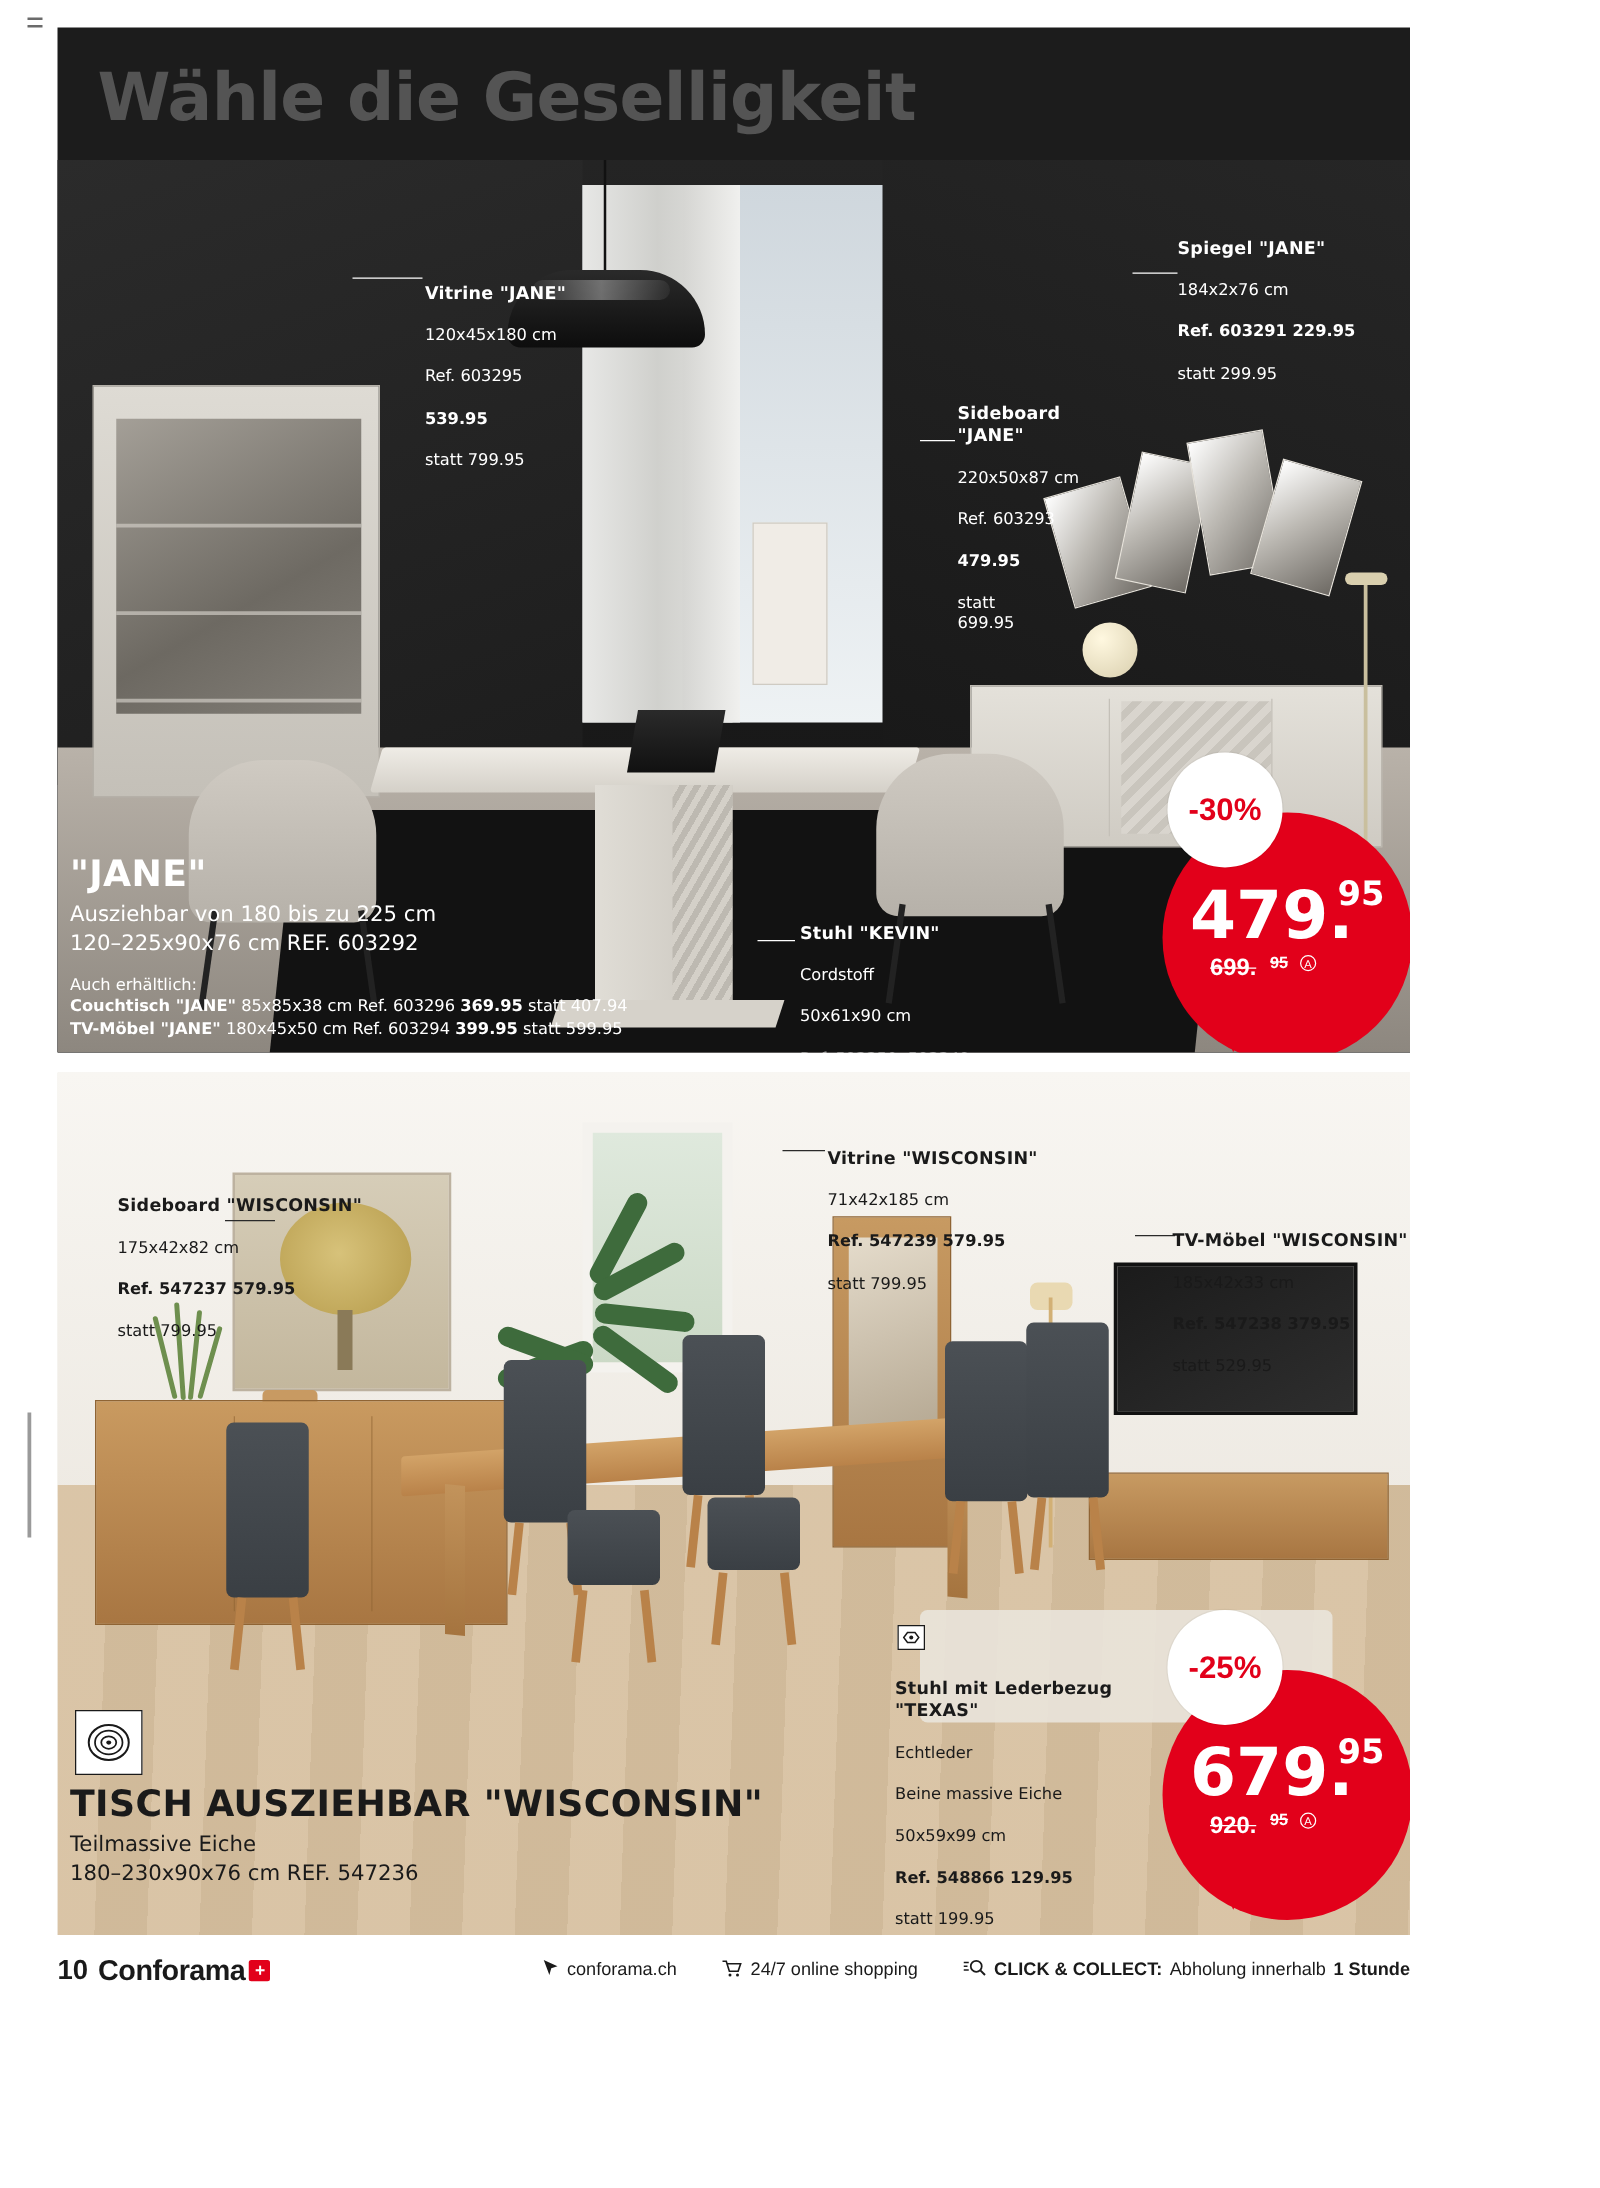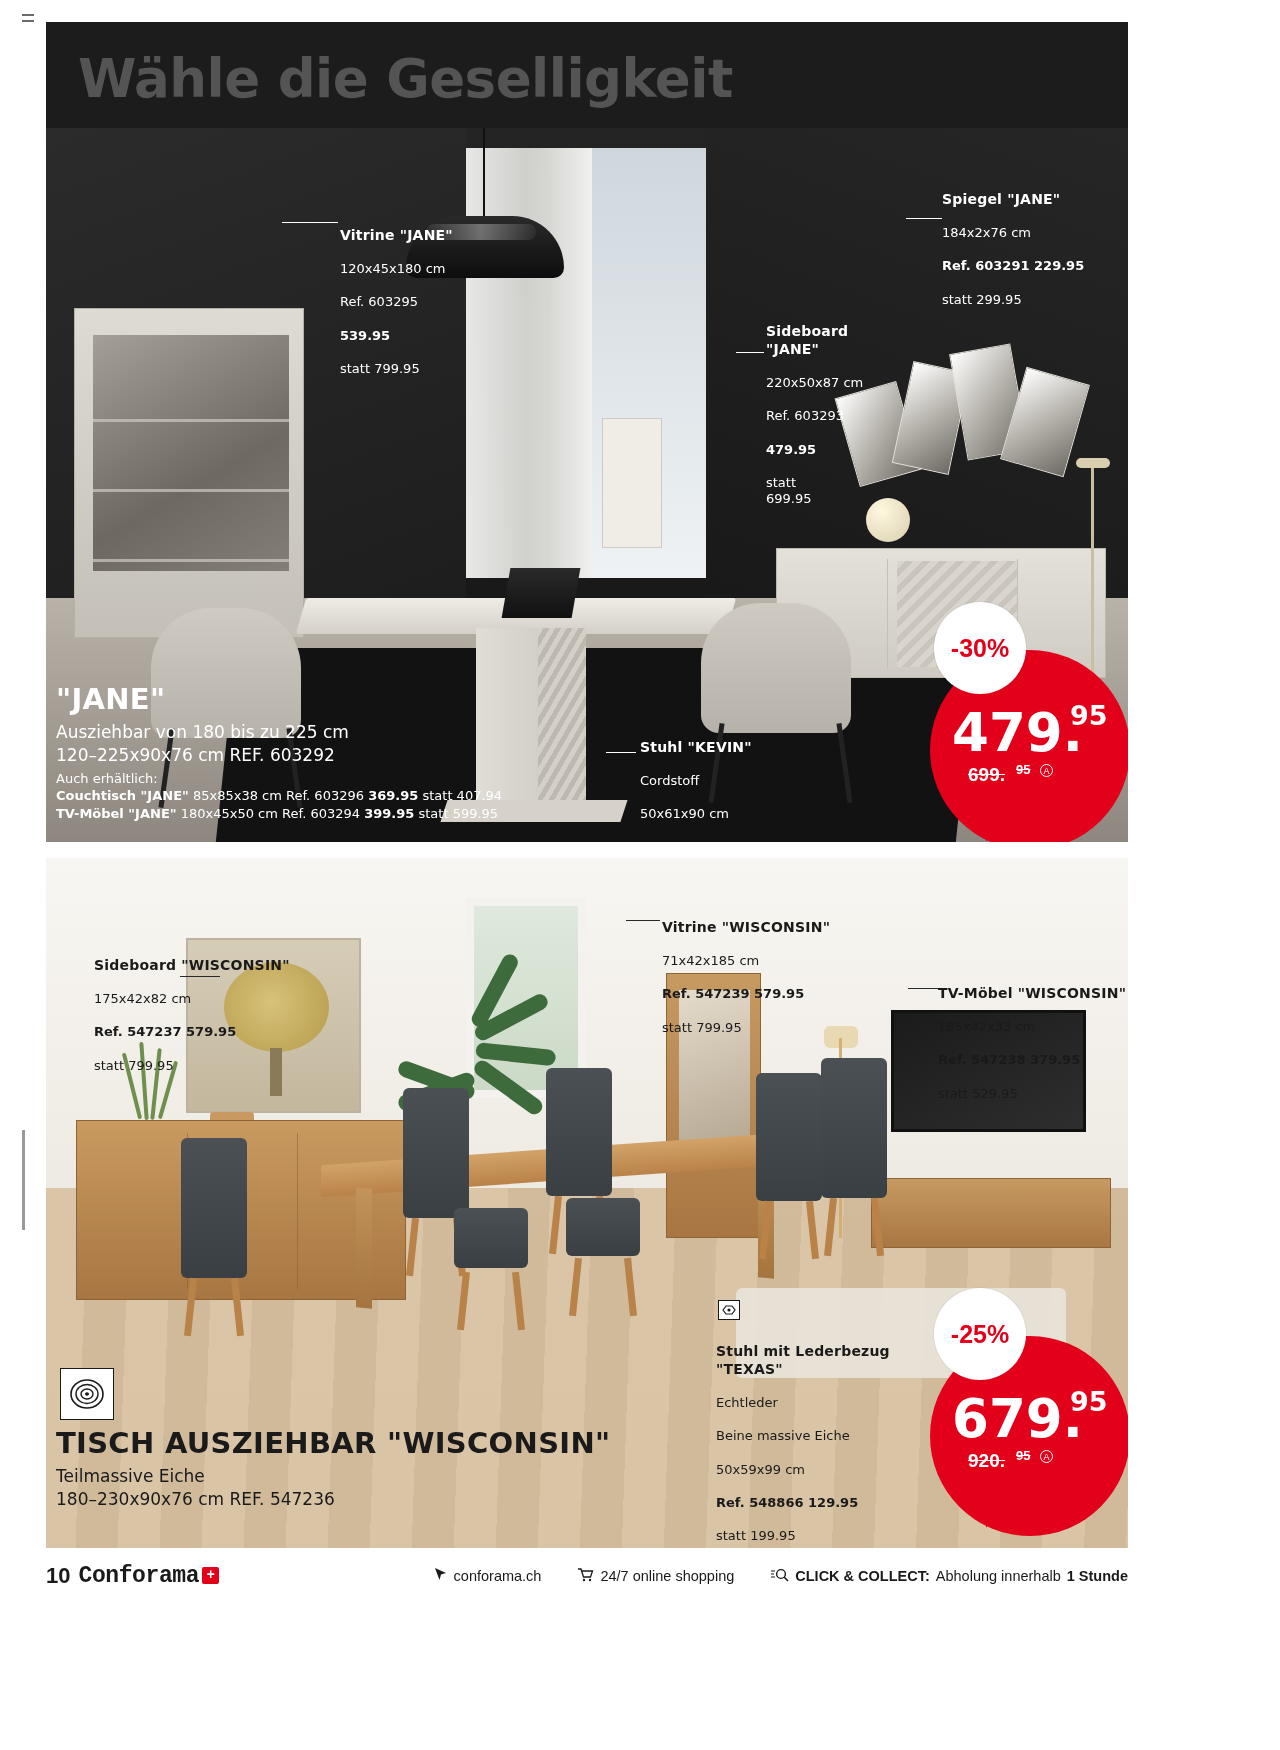--- a/index.html
+++ b/index.html
@@ -431,21 +431,21 @@
     left: 46px; top: 1556px;
     width: 1082px; height: 40px;
     display: flex; align-items: center;
     font-size: 14.5px;
   }
   .pagenum {
     font-size: 22px; font-weight: bold; color: #1a1a1a; margin-right: 8px;
   }
   .brand {
     font-size: 23px; font-weight: bold; color: #1a1a1a; letter-spacing: -.4px;
-    font-family: Liberation Mono, monospace;
+    font-family: Liberation Sans, sans-serif;
   }
   .brand-plus {
     display: inline-block;
     background: #e2001a; color: #fff;
     width: 17px; height: 17px; line-height: 16px; text-align: center;
     font-size: 14px; border-radius: 2px; margin-left: 3px;
     vertical-align: 3px;
   }
   .foot-item { display: flex; align-items: center; gap: 6px; }
   .foot-sep { width: 36px; }
@@ -553,21 +553,21 @@
     <div>50x61x90 cm</div>
     <div>Ref. 592250, 592249</div>
     
     
   </div>
 
   <div class="product-title on-dark" style="left:10px;top:662px;width:560px">
     <div class="big">"JANE"</div>
     <div class="sub" style="margin-top:7px">Ausziehbar von 180 bis zu 225 cm</div>
     <div class="sub">120–225x90x76 cm REF. 603292</div>
-    <div class="small" style="margin-top:4px">Auch erhältlich:</div>
+    <div class="small" style="margin-top:14px">Auch erhältlich:</div>
     <div class="small">
       <span class="b">Couchtisch "JANE"</span>
       <span>85x85x38 cm Ref. 603296</span>
       <span class="b">369.95</span>
       <span>statt 407.94</span>
     </div>
     <div class="small">
       <span class="b">TV-Möbel "JANE"</span>
       <span>180x45x50 cm Ref. 603294</span>
       <span class="b">399.95</span>

